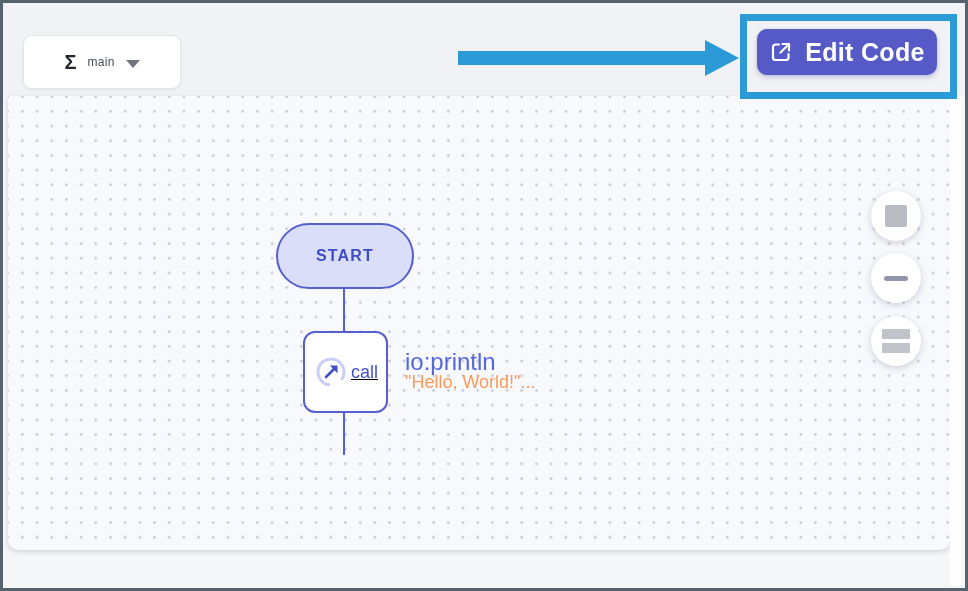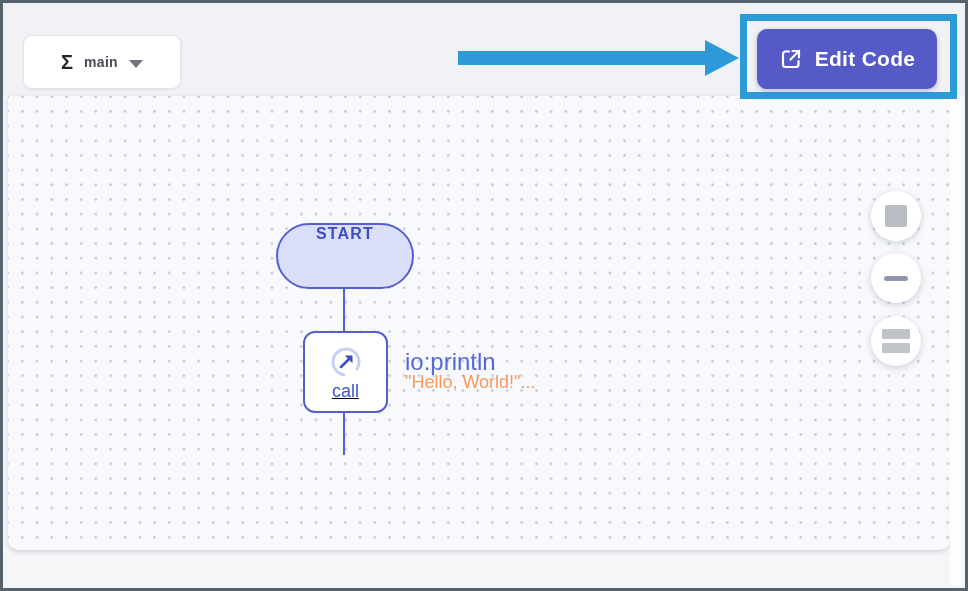--- a/index.html
+++ b/index.html
@@ -36,46 +36,46 @@
     background:var(--header_bg);
   }
   .fn-dropdown{
     position:absolute;left:20px;top:32px;width:158px;height:54px;
     background:#fff;border:1px solid #E2E4E9;border-radius:9px;
     box-shadow:0 1px 3px rgba(40,50,70,.08);
     display:flex;align-items:center;justify-content:center;gap:11px;
     cursor:pointer;
   }
   .sigma{font-size:20px;font-weight:700;color:#22262D;line-height:1;}
-  .fn-name{font-size:14px;font-weight:700;color:#464B54;letter-spacing:.3px;}
+  .fn-name{font-size:12px;font-weight:400;color:#464B54;letter-spacing:.3px;}
   .chevron-down{
     width:0;height:0;margin-top:3px;
     border-left:7px solid transparent;border-right:7px solid transparent;
     border-top:8px solid #70757F;
   }
   
   .arrow-shaft{
     position:absolute;left:458px;top:51px;width:250px;height:14px;
     background:var(--annotation_blue);z-index:20;
   }
   .arrow-head{
     position:absolute;left:705px;top:40px;width:0;height:0;z-index:20;
     border-top:18px solid transparent;border-bottom:18px solid transparent;
     border-left:34px solid var(--annotation_blue);
   }
   .highlight-box{
     position:absolute;left:740px;top:14px;width:217px;height:85px;
     border:7px solid var(--annotation_blue);z-index:15;
   }
   .edit-code-btn{
-    position:absolute;left:757px;top:29px;width:180px;height:60px;
+    position:absolute;left:757px;top:29px;width:180px;height:46px;
     background:var(--button_purple);border:none;border-radius:10px;
     display:flex;align-items:center;justify-content:center;gap:12px;
     color:#fff;font-family:"Liberation Sans",sans-serif;
-    font-size:21px;font-weight:600;letter-spacing:.3px;
+    font-size:25px;font-weight:600;letter-spacing:.3px;
     cursor:pointer;z-index:16;
     box-shadow:0 2px 5px rgba(50,55,140,.3);
   }
   .edit-code-btn svg{display:block;}
   
   .canvas{
     position:absolute;left:8px;top:96px;width:942px;height:454px;
     background-color:var(--canvas_bg);
     background-image:radial-gradient(circle, var(--dot_color) 1.2px, rgba(0,0,0,0) 1.5px);
     background-size:14.7px 14.7px;background-position:7px 8px;
@@ -88,38 +88,38 @@
   }
   
   .edge{
     position:absolute;width:2px;background:var(--node_border);
   }
   .edge-1{left:343px;top:289px;height:42px;}
   .edge-2{left:343px;top:413px;height:42px;}
   .node-start{
     position:absolute;left:276px;top:223px;width:138px;height:66px;
     background:var(--node_fill);border:2px solid var(--node_border);
-    border-radius:33px;display:flex;align-items:flex-start;justify-content:center;
+    border-radius:33px;display:flex;align-items:center;justify-content:center;
     cursor:pointer;
   }
   .node-start span, .node-end span{
     font-weight:700;color:var(--node_text);letter-spacing:1.2px;
   }
   .node-start span{font-size:16px;}
   .node-end{
     position:absolute;left:305px;top:453px;width:81px;height:47px;
     background:#D7DBF8;border:2px solid var(--node_border);
     border-radius:24px;display:flex;align-items:center;justify-content:center;
     cursor:pointer;
   }
   .node-end span{font-size:15px;}
   .node-call{
     position:absolute;left:303px;top:331px;width:85px;height:82px;
     background:#fff;border:2px solid var(--node_border);border-radius:12px;
-    display:flex;flex-direction:column;align-items:center;justify-content:center;
+    display:flex;flex-direction:row;align-items:center;justify-content:center;
     gap:2px;cursor:pointer;text-decoration:underline;
   }
   .node-call .call-label{
     font-size:18px;font-weight:500;color:#4353C6;line-height:1;
   }
   .call-expr{
     position:absolute;left:405px;top:348px;
     font-size:24px;font-weight:500;color:var(--expr_blue);
   }
   .call-args{

